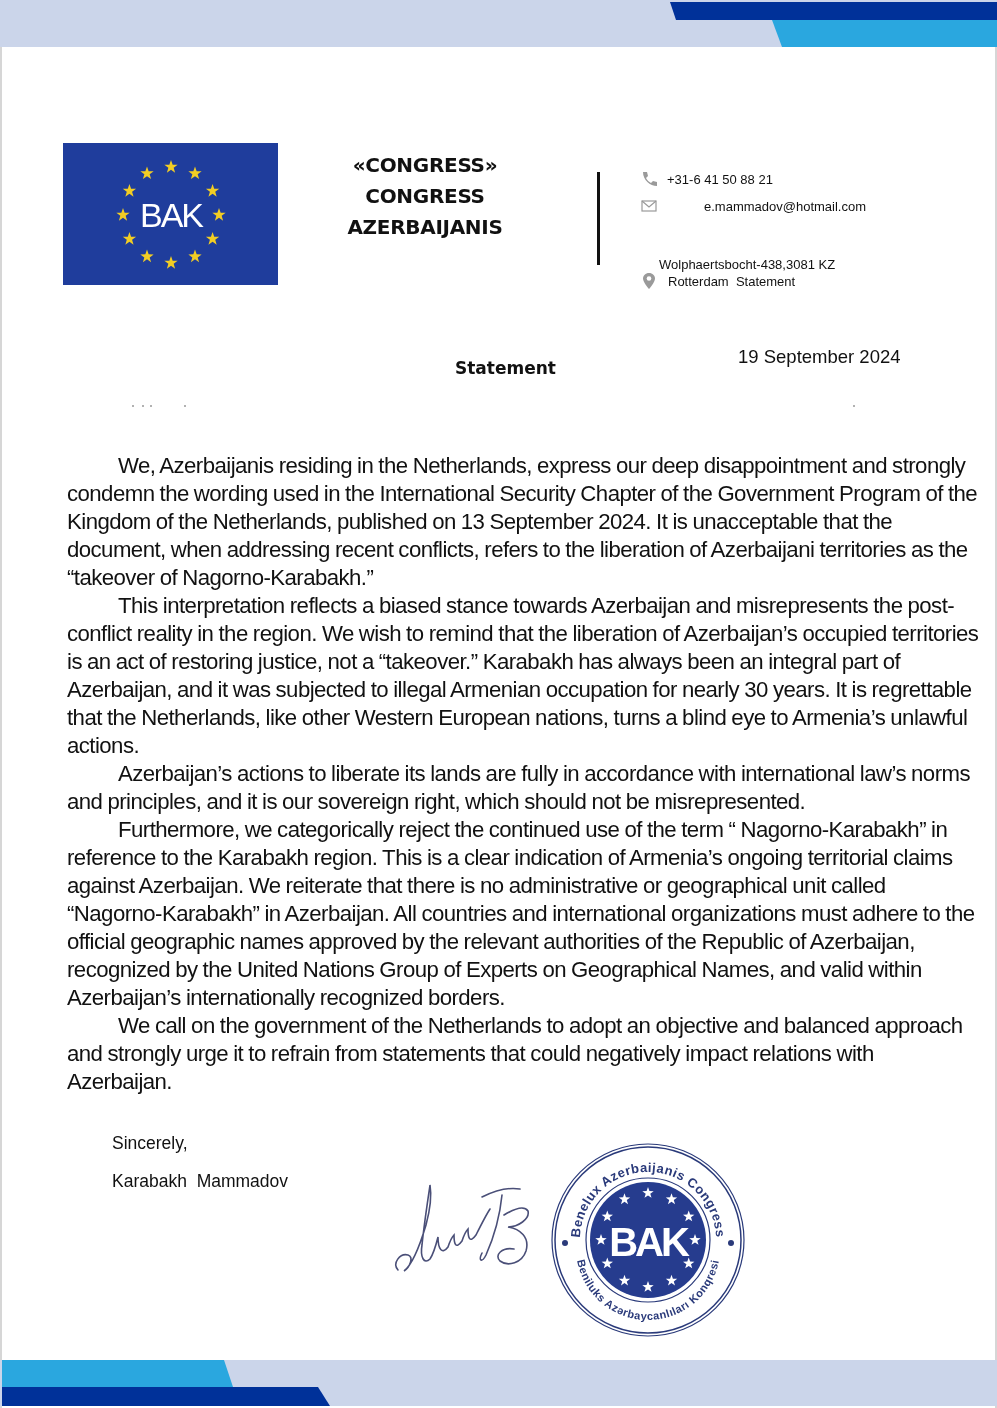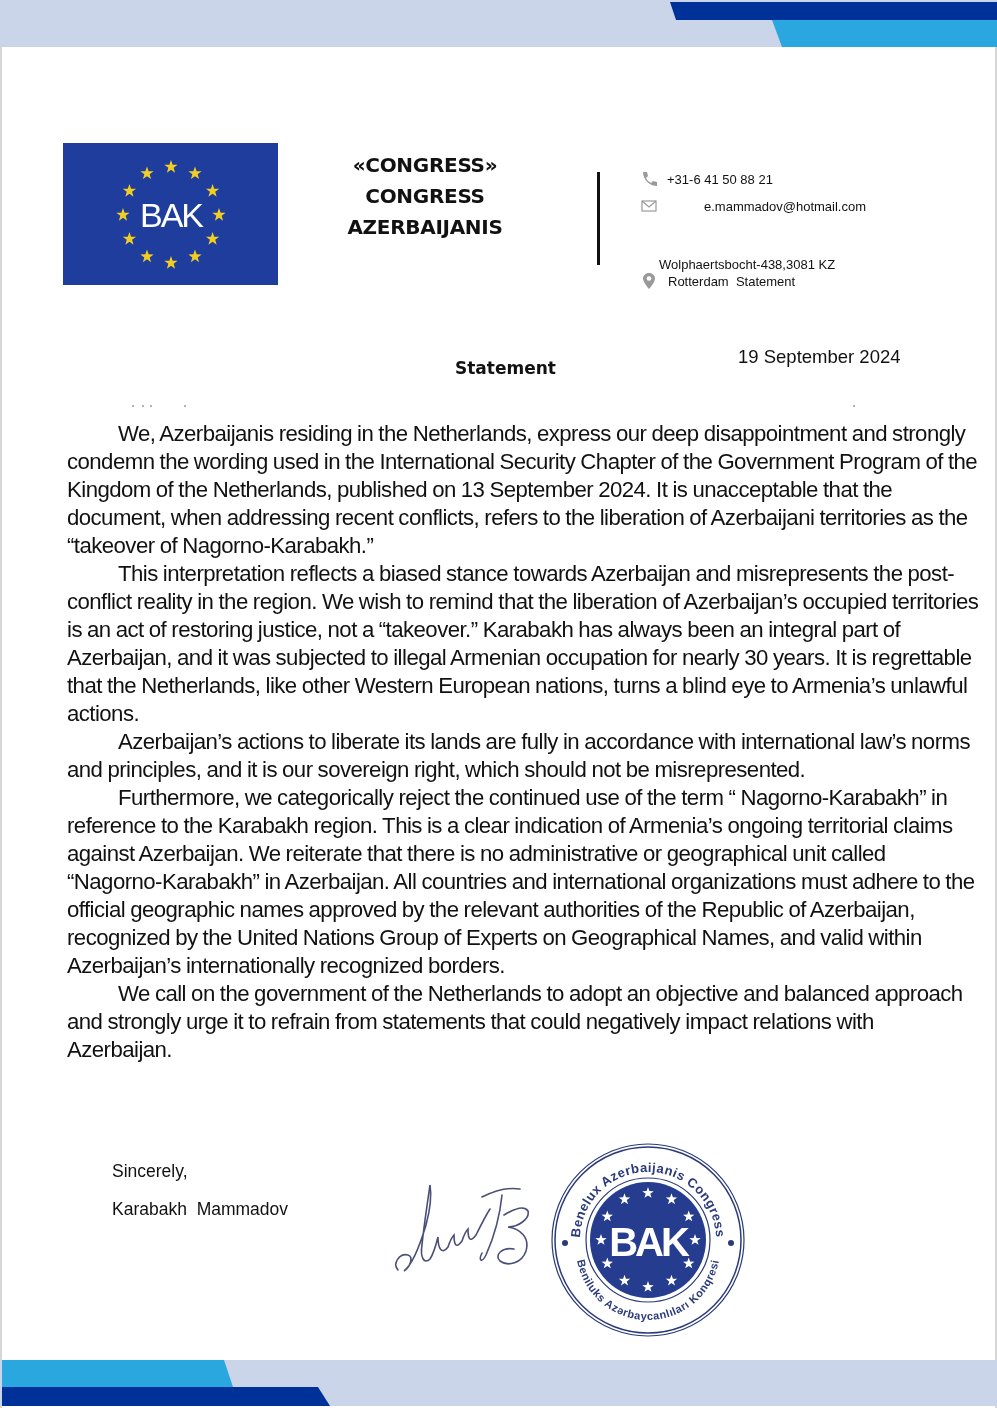--- a/index.html
+++ b/index.html
@@ -20,23 +20,23 @@
   .org { position:absolute; left:330px; top:150px; width:190px; text-align:center; font-family:"DejaVu Sans", sans-serif; font-weight:bold; font-size:20px; line-height:31px; letter-spacing:-0.3px; }
   .divider { position:absolute; left:597px; top:172px; width:3px; height:93px; background:#111; }
   .contacts { position:absolute; left:640px; top:168px; font-size:13px; color:#111; }
   .contact { position:absolute; white-space:nowrap; display:flex; align-items:flex-end; }
   .contact .ic { width:20px; height:18px; margin-right:7px; display:inline-block; }
   .contact .txt { line-height:17px; }
   .statement-title { position:absolute; left:455px; top:358px; font-family:"DejaVu Sans", sans-serif; font-weight:bold; font-size:17px; }
   .date { position:absolute; left:706px; top:346px; font-size:18.5px;margin-left:32px; }
   .dots { position:absolute; left:120px; top:405px; width:740px; height:6px; }
   .dots span { position:absolute; top:0; width:2px; height:2px; background:#999; border-radius:1px; }
-  .body-text { position:absolute; left:67px; top:420px; width:912px; font-size:22.2px; line-height:28px; letter-spacing:-0.55px; word-spacing:-0.5px; color:#111; }
+  .body-text { position:absolute; left:67px; top:452px; width:912px; font-size:22.2px; line-height:28px; letter-spacing:-0.55px; word-spacing:-0.5px; color:#111; }
   .body-text p { margin:0; text-indent:51px; }
-  .closing { position:absolute; left:112px; top:1152px; font-size:17.5px; line-height:38px; }
+  .closing { position:absolute; left:112px; top:1124px; font-size:17.5px; line-height:38px; }
   .closing div { white-space:pre; }
   .signature { position:absolute; left:390px; top:1175px; width:150px; height:115px; }
   .seal { position:absolute; left:548px; top:1143px; width:200px; height:195px; }
 </style>
 </head>
 <body>
 
 <div class="frame"></div>
 
 <svg class="band-top" viewBox="0 0 997 47" preserveAspectRatio="none">

